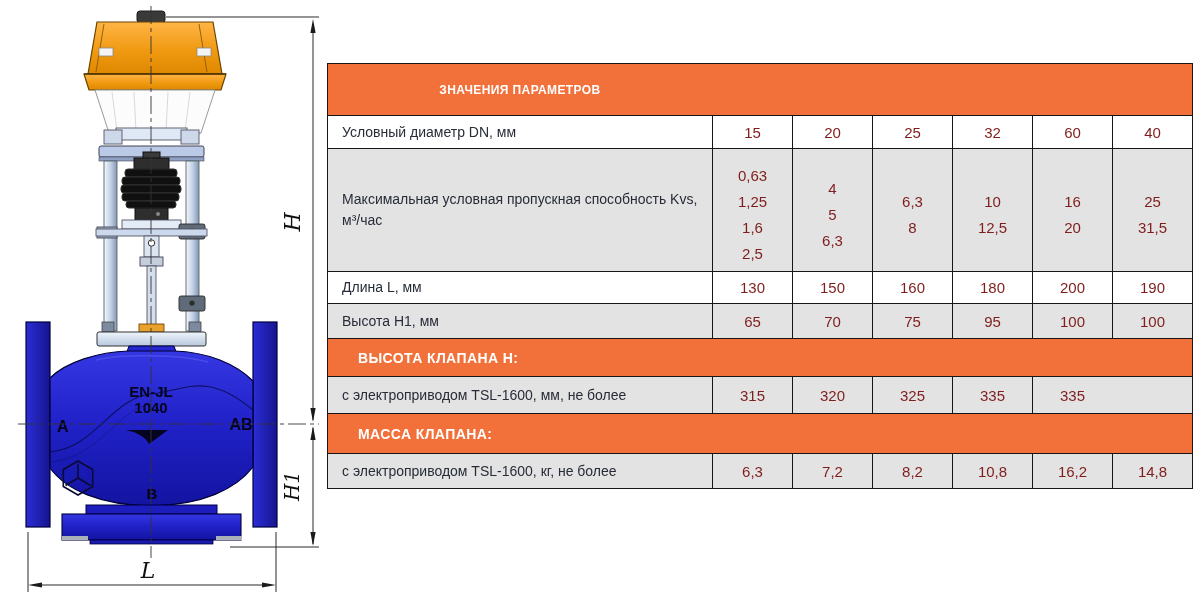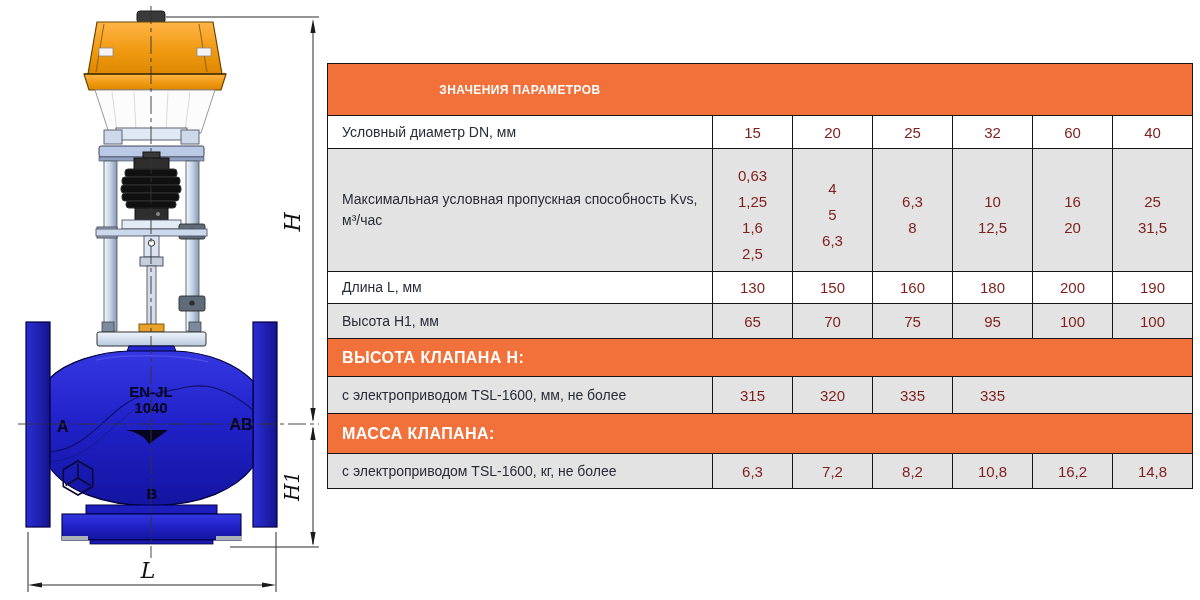--- a/index.html
+++ b/index.html
@@ -21,21 +21,21 @@
   .th-right{justify-content:center;border-radius:10px;}
 
   .row{display:grid;grid-template-columns:384px repeat(6,1fr);border-top:1px solid #161616;background:#ffffff;}
   .row.shade{background:#e3e3e3;}
   .cell-label{display:flex;align-items:center;padding:2px 14px;font-size:14px;color:#272c38;line-height:1.5;box-sizing:border-box;}
   .cell-val{border-left:1px solid #161616;display:flex;align-items:center;justify-content:center;font-size:15px;color:#7f1d1d;box-sizing:border-box;}
   .r32{height:32px}.r31{height:31px}.r34{height:34px}.r36{height:36px}
   .r-kvs{height:122px}
   .r-kvs .cell-val{flex-direction:column;justify-content:center;padding-top:10px;line-height:26px;}
   .section-row{border-top:1px solid #161616;background:#f2703a;color:#fff;font-weight:bold;
-    font-size:16px;letter-spacing:.4px;display:flex;align-items:center;padding-left:14px;box-sizing:border-box;}
+    font-size:14px;letter-spacing:.4px;display:flex;align-items:center;padding-left:30px;box-sizing:border-box;}
   .s38{height:38px}.s40{height:40px}
 </style>
 </head>
 <body>
 
 <div class="page">
 
   <svg class="drawing" width="330" height="600" viewBox="0 0 330 600">
     <defs>
       <linearGradient id="gOr" x1="0" y1="0" x2="0" y2="1">
@@ -245,20 +245,21 @@
       <div class="cell-val">100</div>
       <div class="cell-val">100</div>
     </div>
 
     <div class="section-row s38">ВЫСОТА КЛАПАНА H:</div>
 
     <div class="row r36 shade">
       <div class="cell-label">с электроприводом TSL-1600, мм, не более</div>
       <div class="cell-val">315</div>
       <div class="cell-val">320</div>
+      <div class="cell-val">325</div>
       <div class="cell-val">335</div>
       <div class="cell-val">335</div>
     </div>
 
     <div class="section-row s40">МАССА КЛАПАНА:</div>
 
     <div class="row r34 shade">
       <div class="cell-label">с электроприводом TSL-1600, кг, не более</div>
       <div class="cell-val">6,3</div>
       <div class="cell-val">7,2</div>

